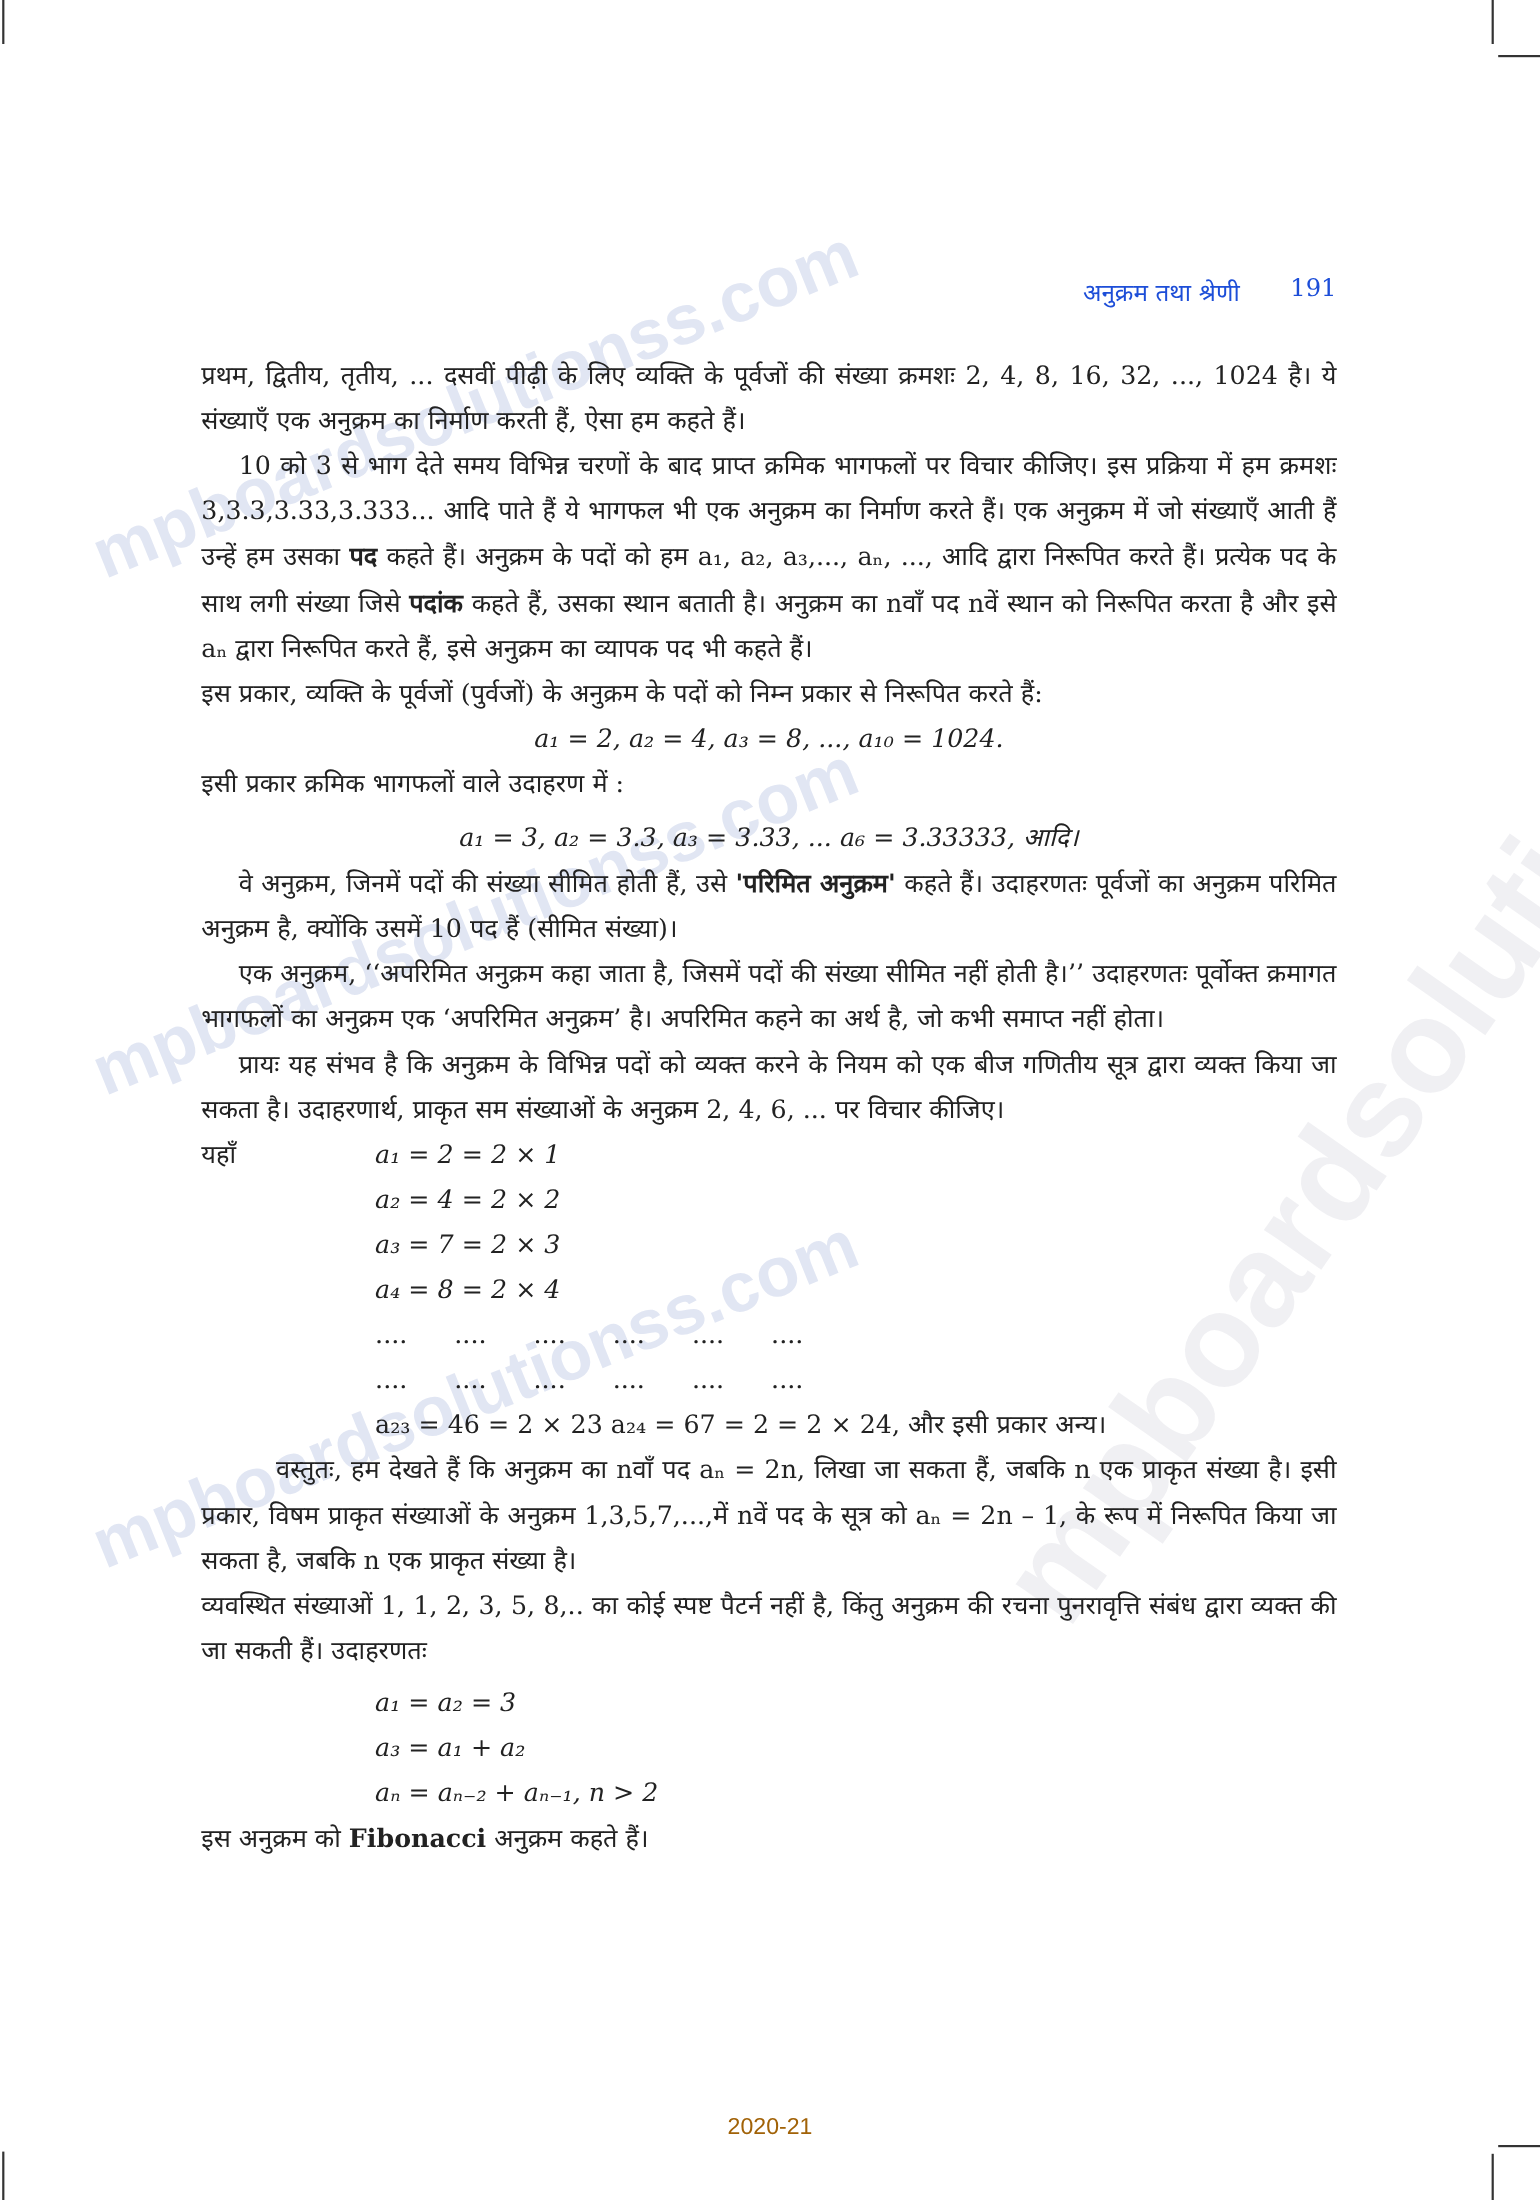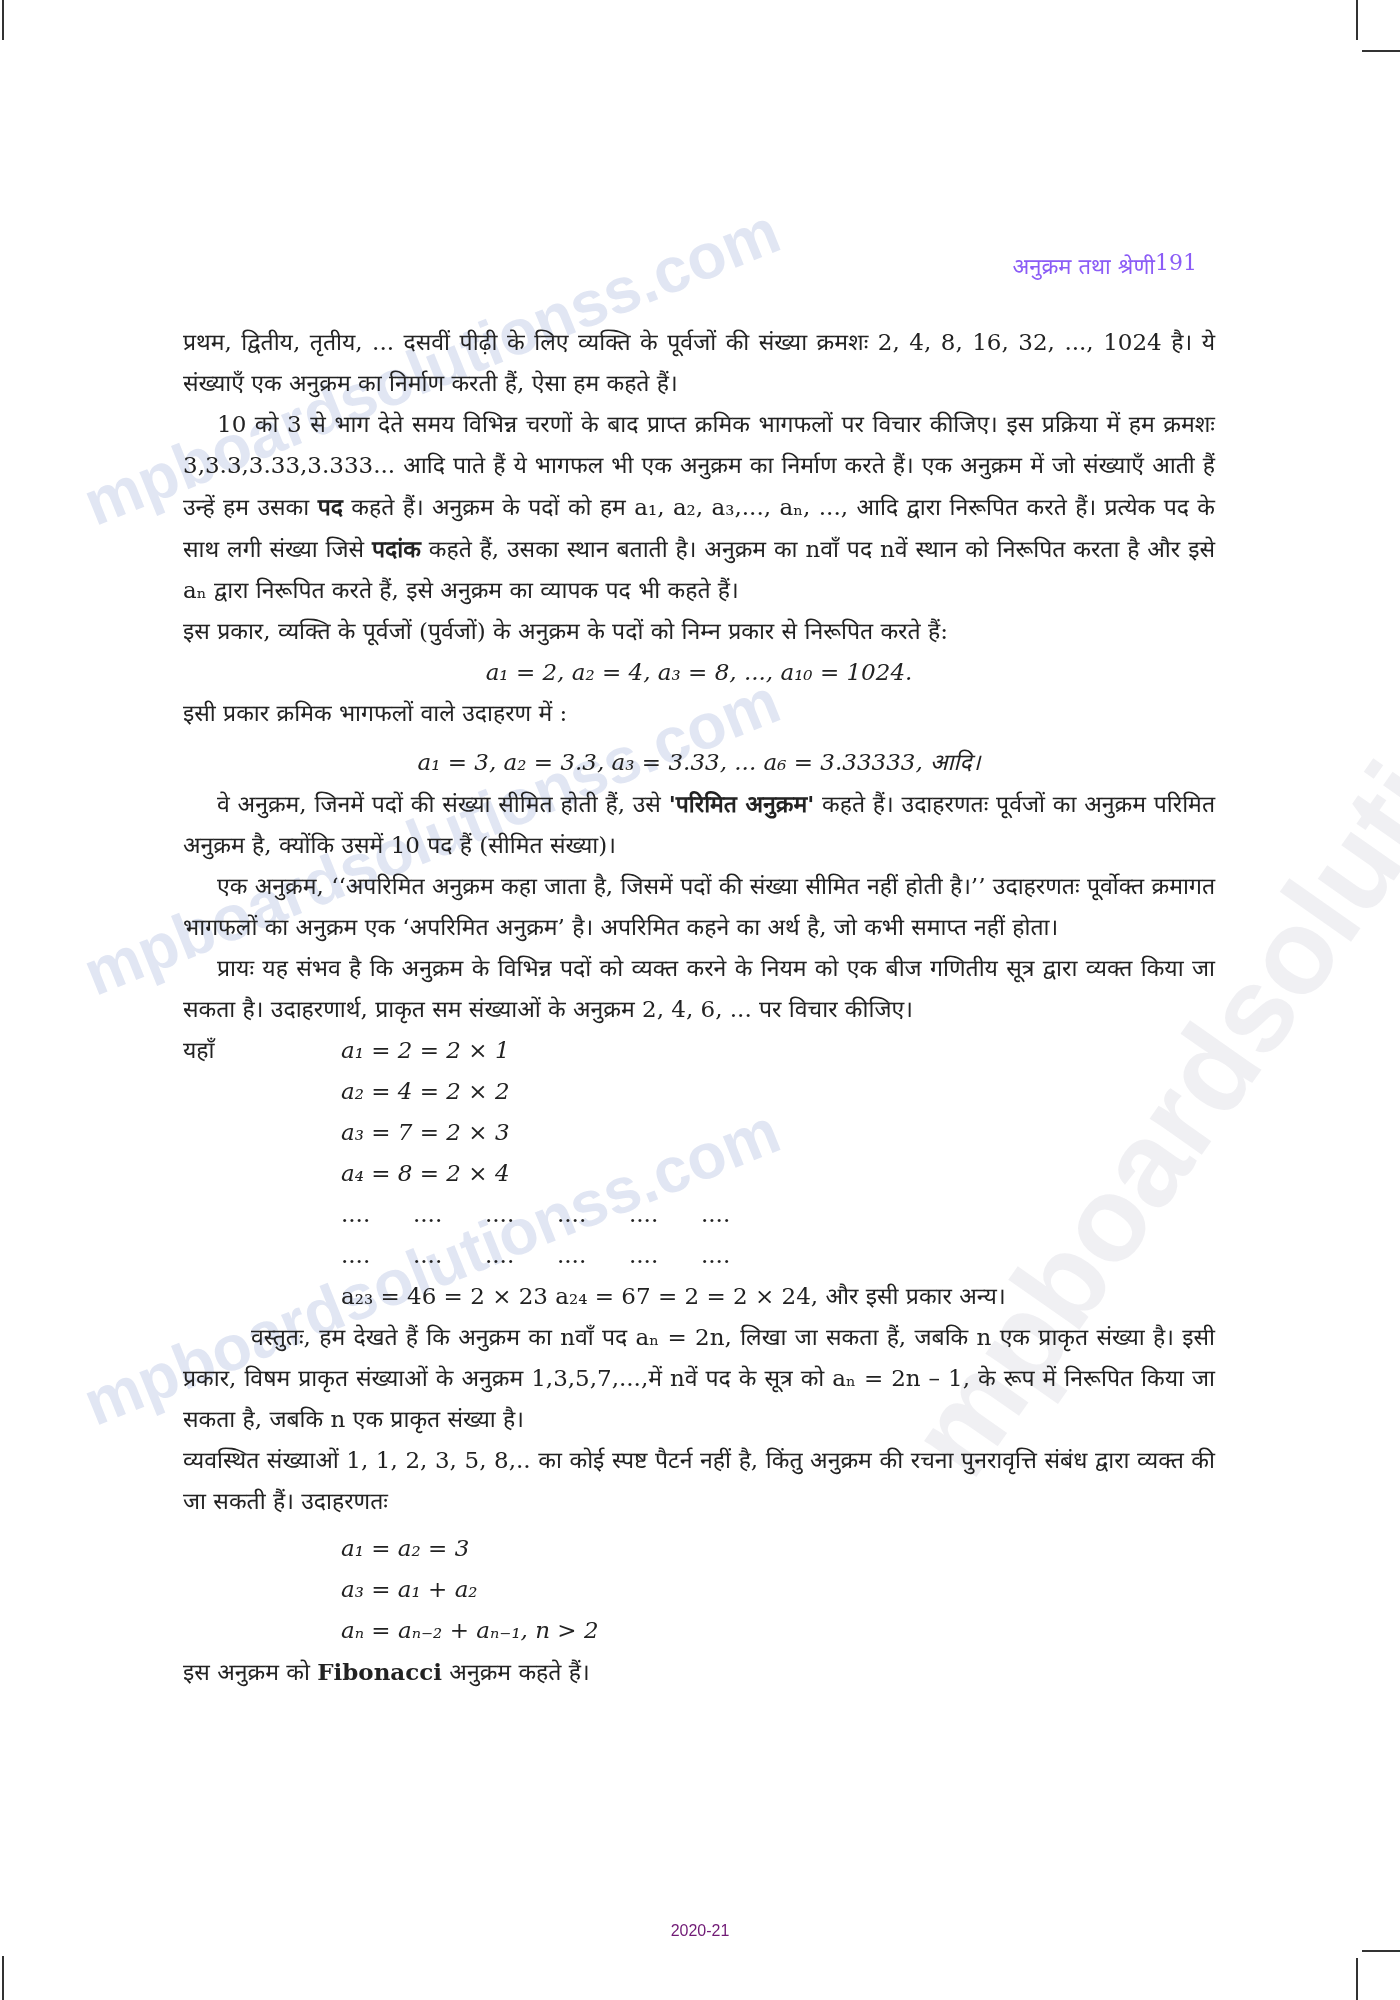--- a/index.html
+++ b/index.html
@@ -1,31 +1,31 @@
 <!DOCTYPE html>
 <html><head>
 <meta charset="utf-8">
 <style>
   html, body { margin:0; padding:0; }
   body { width:1400px; height:2000px; background:#ffffff; position:relative; overflow:hidden;
          font-family: "DejaVu Serif", "Liberation Serif", serif; color:#222; }
   .crop { position:absolute; background:#333; }
-  .header { position:absolute; top:250px; right:203px; font-size:22px; color:#8b5cf6; display:flex; }
+  .header { position:absolute; top:250px; right:185px; font-size:22px; color:#1d4ed8; display:flex; gap:46px; }
   .body { position:absolute; left:183px; top:322px; width:1032px; font-size:23px; line-height:41px; text-align:justify; }
   .p { margin:0; }
   .indent { text-indent:34px; }
   .center { text-align:center; }
   .b { font-weight:bold;margin-top:16px; }
   .eq-block { padding-left:158px; }
   .row { display:flex;flex-direction:column; }
   .yaha { position:absolute; left:0; }
   .col { width:240px; }
   .dots span { display:inline-block; width:72px; }
   i { font-style:italic; }
-  .footer { position:absolute; top:1922px; left:0; width:1400px; text-align:center; font-family:"Liberation Sans", sans-serif; font-size:16px; color:#701a75; }
+  .footer { position:absolute; top:1922px; left:0; width:1400px; text-align:center; font-family:"Liberation Sans", sans-serif; font-size:21px; color:#a16207; }
   .wm { position:absolute; font-family:"Liberation Sans", sans-serif; font-weight:bold; color:rgba(120,140,200,0.22); font-size:64px; transform:rotate(-22deg); white-space:nowrap; pointer-events:none; }
 </style>
 </head>
 <body>
 
 <div class="crop" style="left:2px;top:0;width:2px;height:40px;"></div>
 <div class="crop" style="left:1356px;top:0;width:2px;height:40px;"></div>
 <div class="crop" style="left:1362px;top:50px;width:38px;height:2px;"></div>
 <div class="crop" style="left:2px;top:1956px;width:2px;height:44px;"></div>
 <div class="crop" style="left:1356px;top:1958px;width:2px;height:42px;"></div>

